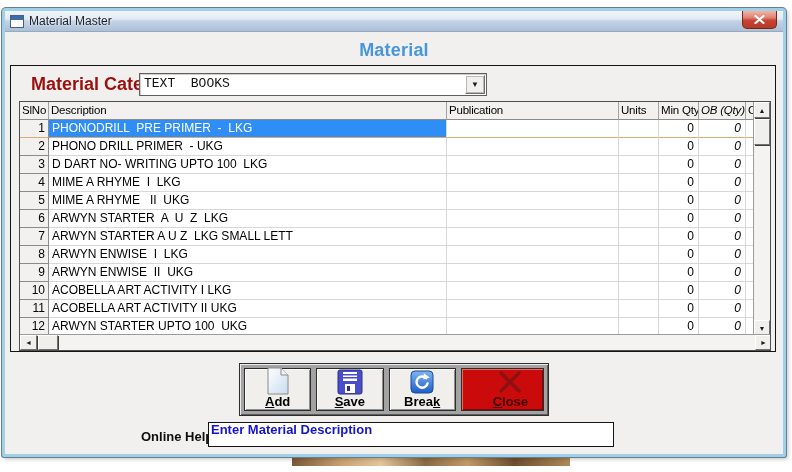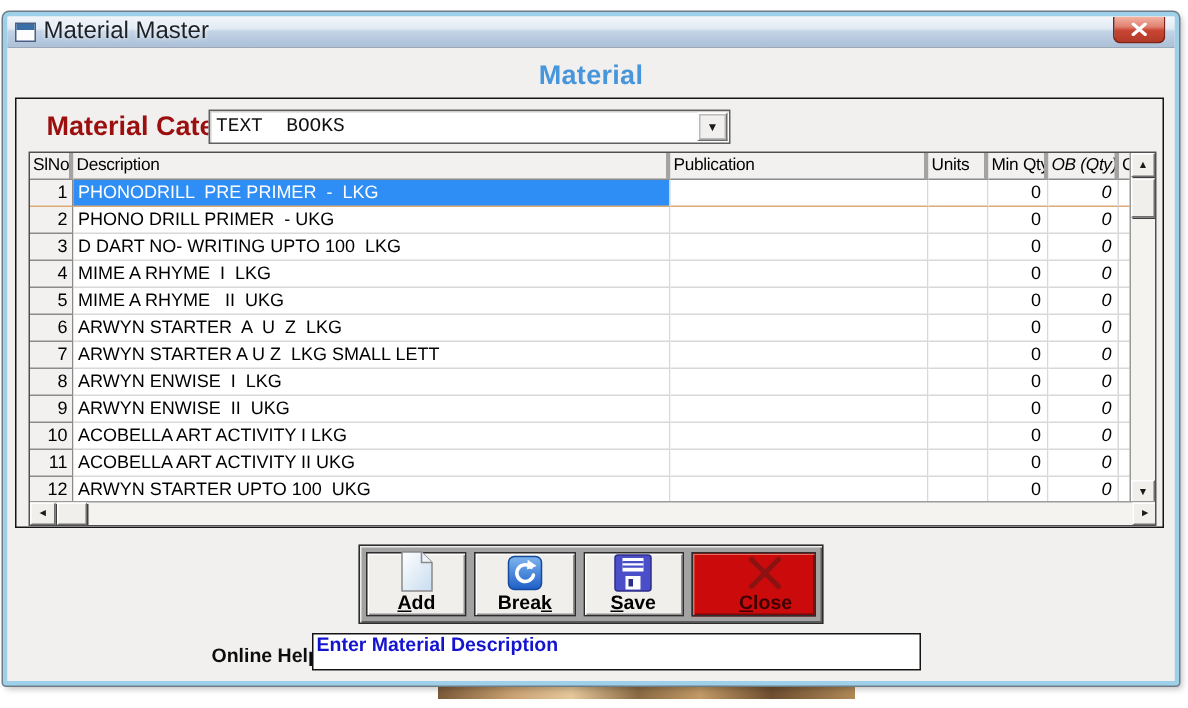--- a/index.html
+++ b/index.html
@@ -14,21 +14,21 @@
   .window { position:absolute; left:2px; top:8px; width:784px; height:449px;
     border:3px solid #9fd0e9; border-radius:4px 4px 2px 2px;
     box-shadow:0 0 0 1px #6f7d87, 2px 2px 4px rgba(0,0,0,.25);
     background:#f1f0ee; }
   .titlebar { position:relative; height:21px;
     background:linear-gradient(#f2f6fb 0%,#e2eaf4 40%,#c3d3e6 50%,#abc0d8 100%);
     border-bottom:1px solid #98a9bd; display:flex; align-items:center; }
   .app-icon { width:14px; height:13px; margin:0 5px 0 5px; position:relative;
     background:#fdfdfd; border:1px solid #4a5e86; display:inline-block; }
   .app-icon::before { content:""; position:absolute; left:0; top:0; right:0; height:4px; background:#3a6ea5; }
-  .win-title { font-size:16px; color:#1d2126; text-shadow:0 0 3px #fff; }
+  .win-title { font-size:12px; color:#1d2126; text-shadow:0 0 3px #fff; }
   .close-btn { position:absolute; top:0; right:6px; width:35px; height:18px;
     background:linear-gradient(#f3b5a5 0%,#e08070 40%,#c94433 55%,#b23a28 100%);
     border:1px solid #7d2418; border-top:none; border-radius:0 0 5px 5px;
     display:flex; align-items:center; justify-content:center; cursor:pointer; }
   .close-btn svg { display:block; }
 
   .client { position:relative; width:100%; height:422px; background:#f1f0ee; }
 
   .page-title { position:absolute; left:0; right:0; top:8px; text-align:center;
     font-size:18px; font-weight:bold; color:#4796dc; letter-spacing:.2px; }
@@ -42,21 +42,21 @@
   .combo-text { position:absolute; left:4px; top:2px; font-family:"Liberation Mono", monospace; font-size:13px; color:#111; white-space:pre; }
   .combo-btn { position:absolute; right:1px; top:1px; width:20px; height:19px; background:#f1f0ee;
     border:1px solid; border-color:#ffffff #6e6e6e #6e6e6e #ffffff; box-shadow:0 0 0 1px #b9b9b9 inset;
     display:flex; align-items:center; justify-content:center; font-size:8px; color:#1a1a1a; cursor:pointer; }
 
   
   .grid { position:absolute; left:8px; top:35px; width:752px; height:250px;
     border:1px solid #4f4f4f; background:#fff; overflow:hidden; font-size:12px; }
   .grid-header { display:flex; height:18px; }
   .h-cell { height:18px; line-height:16px; background:#f2f1ef; color:#000;
-    border-right:3px solid #a3a3a3; border-bottom:1px solid #8b8b8b;
+    border-right:1px solid #a3a3a3; border-bottom:1px solid #8b8b8b;
     padding:0 2px; font-size:11.5px; letter-spacing:-.2px; white-space:pre; overflow:hidden; }
   .grid-row { display:flex; height:18px; }
   .cell { height:18px; line-height:16px; border-right:1px solid #d8d8d8; border-bottom:1px solid #d8d8d8;
     padding:0 3px; white-space:pre; overflow:hidden; color:#000; background:#fff; }
   .c-slno { width:29px; flex:none; }
   .c-desc { width:398px; flex:none; }
   .c-pub  { width:172px; flex:none; }
   .c-units{ width:40px; flex:none; }
   .c-min  { width:40px; flex:none; }
   .c-ob   { width:47px; flex:none;font-style:italic; }
@@ -287,49 +287,49 @@
                 </defs>
               <path d="M2 1 h13 l7 7 v19 h-20 z" fill="url(#pg)" stroke="#8a8a8a"></path>
               <path d="M15 1 v7 h7" fill="#eef4fb" stroke="#8a8a8a"></path>
             </svg>
           </span>
           <span class="t-label"><span></span><span class="mn">A</span><span>dd</span></span>
         </button>
 
         <button class="tool-btn">
           <span class="t-icon">
+            <svg width="26" height="26" viewBox="0 0 26 26">
+              <rect x="1" y="1" width="24" height="24" rx="2" fill="#4a4ec9" stroke="#2c2e86"></rect>
+              <rect x="6" y="3" width="14" height="9" fill="#ffffff"></rect>
+              <rect x="6" y="5" width="14" height="1.5" fill="#4a4ec9"></rect>
+              <rect x="6" y="8" width="14" height="1.5" fill="#4a4ec9"></rect>
+              <rect x="8" y="15" width="10" height="9" fill="#ffffff"></rect>
+              <rect x="10" y="17" width="3" height="5" fill="#2c2e86"></rect>
+            </svg>
+          </span>
+          <span class="t-label"><span></span><span class="mn">S</span><span>ave</span></span>
+        </button>
+
+        <button class="tool-btn">
+          <span class="t-icon">
             <svg width="24" height="24" viewBox="0 0 24 24">
               <defs>
                   <linearGradient id="bg2" x1="0" y1="0" x2="0" y2="1">
                 <stop offset="0" stop-color="#7fb6ee"></stop>
                     <stop offset="1" stop-color="#1d5ec7"></stop>
                   </linearGradient>
                 </defs>
               <rect x="1" y="1" width="22" height="22" rx="4" fill="url(#bg2)" stroke="#164a9b"></rect>
               <path d="M16.2 8.2 A5.6 5.6 0 1 0 17.6 13.4" fill="none" stroke="#ffffff" stroke-width="2.4" stroke-linecap="round"></path>
               <path d="M13.8 3.2 L19.8 7.4 L13.4 9.6 Z" fill="#ffffff"></path>
             </svg>
           </span>
           <span class="t-label"><span>Brea</span><span class="mn">k</span><span></span></span>
         </button>
 
-        <button class="tool-btn">
-          <span class="t-icon">
-            <svg width="26" height="26" viewBox="0 0 26 26">
-              <rect x="1" y="1" width="24" height="24" rx="2" fill="#4a4ec9" stroke="#2c2e86"></rect>
-              <rect x="6" y="3" width="14" height="9" fill="#ffffff"></rect>
-              <rect x="6" y="5" width="14" height="1.5" fill="#4a4ec9"></rect>
-              <rect x="6" y="8" width="14" height="1.5" fill="#4a4ec9"></rect>
-              <rect x="8" y="15" width="10" height="9" fill="#ffffff"></rect>
-              <rect x="10" y="17" width="3" height="5" fill="#2c2e86"></rect>
-            </svg>
-          </span>
-          <span class="t-label"><span></span><span class="mn">S</span><span>ave</span></span>
-        </button>
-
         <button class="tool-btn danger">
           <span class="t-icon">
             <svg width="30" height="24" viewBox="0 0 30 24">
               <path d="M6 3 L24 21 M24 3 L6 21" stroke="#8c1212" stroke-width="3.4" stroke-linecap="round"></path>
             </svg>
           </span>
           <span class="t-label"><span></span><span class="mn">C</span><span>lose</span></span>
         </button>
       </div>
 

